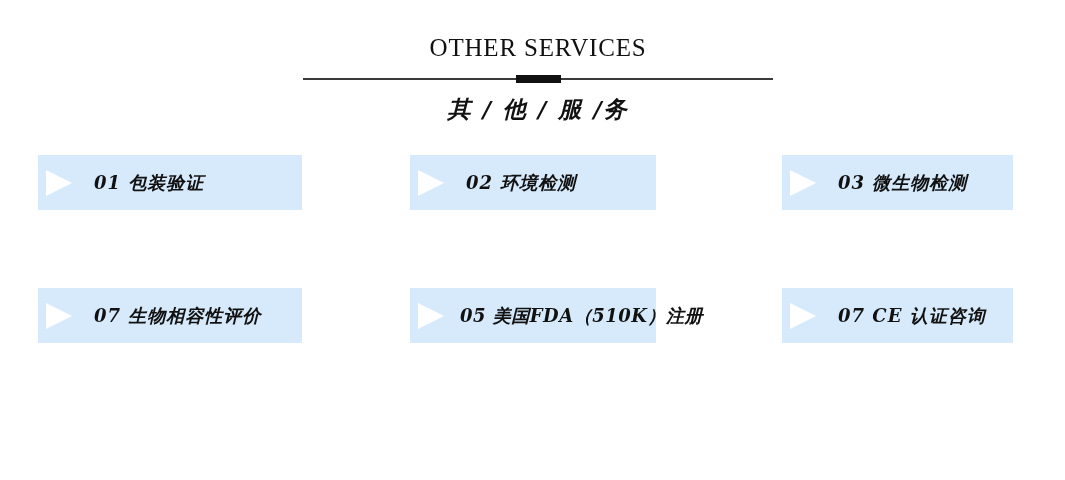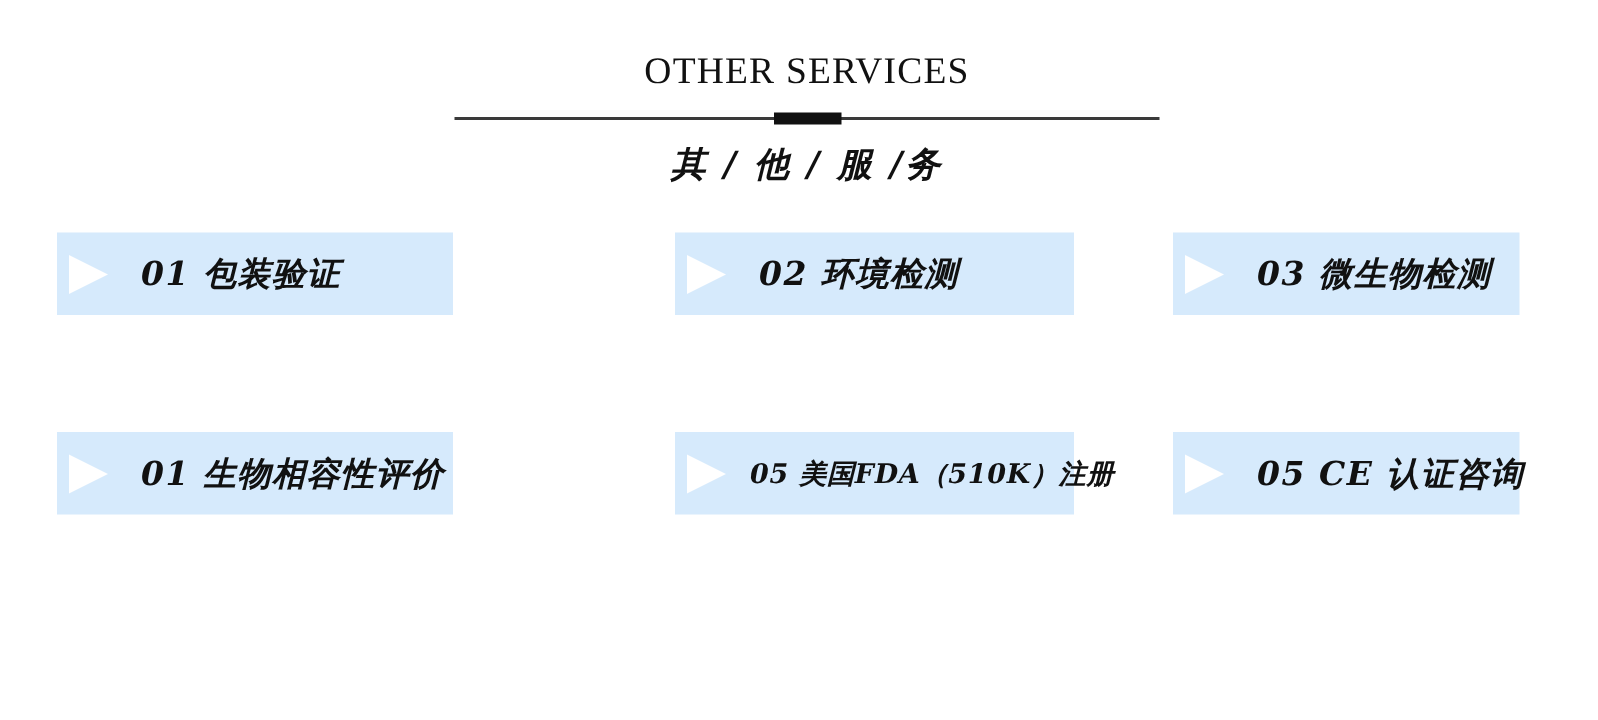--- a/index.html
+++ b/index.html
@@ -89,27 +89,27 @@
     border-bottom: 13px solid transparent;
     border-left: 26px solid #ffffff;
   }
   .card-label {
     flex: 0 0 auto;
     white-space: nowrap;
     color: #111111;
     font-family: "DejaVu Serif", "Liberation Serif", serif;
     font-weight: bold;
     font-style: italic;
-    font-size: 22px;
+    font-size: 18px;
     letter-spacing: 1px;
   }
 
   
   .col-1 { left: 38px;  width: 264px; }
-  .col-2 { left: 410px; width: 266px; margin-left: 40px; }
+  .col-2 { left: 410px; width: 246px; }
   .col-3 { left: 782px; width: 231px; }
 
   
   .row-1 { top: 155px; height: 55px; }
   .row-2 { top: 288px; height: 55px; }
 
   
   .card .card-arrow { margin-left: 8px; }
   .card .card-label { margin-left: 22px; }
 
@@ -143,26 +143,26 @@
     <span class="card-label">02 环境检测</span>
   </div>
 
   <div class="card card-3 col-3 row-1">
     <span class="card-arrow"></span>
     <span class="card-label">03 微生物检测</span>
   </div>
 
   <div class="card card-4 col-1 row-2">
     <span class="card-arrow"></span>
-    <span class="card-label">01 生物相容性评价</span>
+    <span class="card-label">07 生物相容性评价</span>
   </div>
 
   <div class="card card-5 col-2 row-2">
     <span class="card-arrow"></span>
     <span class="card-label">05 美国FDA（510K）注册</span>
   </div>
 
   <div class="card card-6 col-3 row-2">
     <span class="card-arrow"></span>
-    <span class="card-label">05 CE 认证咨询</span>
+    <span class="card-label">07 CE 认证咨询</span>
   </div>
 
 </div>
 
 </body></html>

